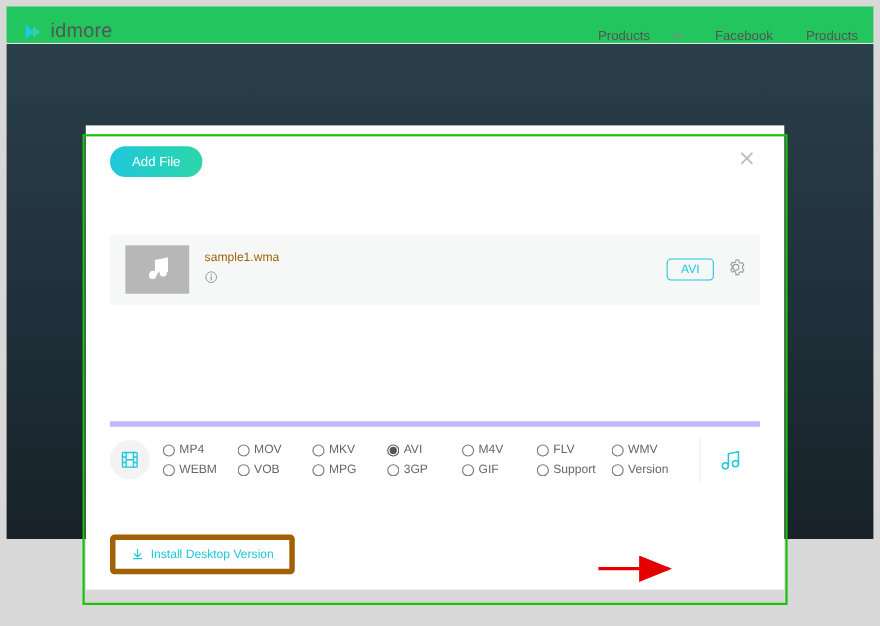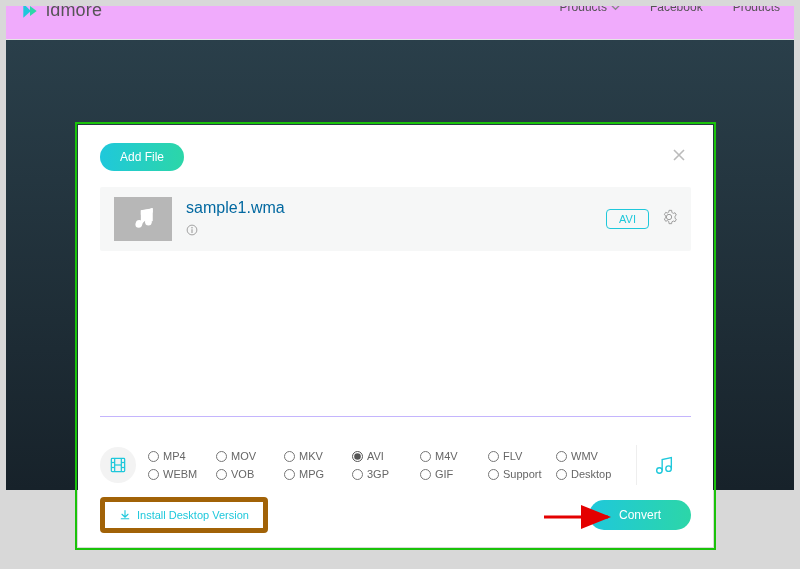--- a/index.html
+++ b/index.html
@@ -6,82 +6,83 @@
   body {
     width: 800px;
     height: 569px;
     font-family: -apple-system, BlinkMacSystemFont, "Segoe UI", Arial, sans-serif;
     background: #d8d8d8;
     position: relative;
     overflow: hidden;
   }
   .topbar {
     height: 40px;
-    background: #f0abfc;
+    background: #22c55e;
     border-bottom: 1px solid #e5e5e5;
     display: flex;
-    align-items: flex-start;
+    align-items: flex-end;
     padding: 0 20px;
     position: relative;
     z-index: 2;
   }
   .logo { display: flex; align-items: center; }
   .logo svg { margin-right: 6px; }
   .logo-text { font-size: 18px; font-weight: 500; color: #555; letter-spacing: 0.2px; }
   .navlinks { margin-left: auto; display: flex; gap: 30px; font-size: 12px; color: #555; align-items: center; }
-  .navlinks span { cursor: pointer; display:flex; align-items:center; gap:4px;}
+  .navlinks span { cursor: pointer; display:flex; align-items:center; gap:20px;}
   .hero {
     position:absolute; top:40px; left:0; right:0; height:450px;
     background: linear-gradient(180deg, #2a3f4a 0%, #17222a 100%);
     display:flex; justify-content:center; padding-top:50px;
   }
   .hero-title {
     display:flex; align-items:center; gap:12px;
     font-size:32px; font-weight:400; color:#25c3d5;
   }
   .hero-title svg{ flex:none;}
   .outer-border{
     position:absolute; left:75px; top:122px; width:641px; height:428px;
     border:2px solid #1ac20a; z-index:5; pointer-events:none;
   }
   .modal {
     position: absolute;
-    left: 78px; top: 125px;
+    left: 78px; top: 114px;
     width: 635px; height: 422px;
     background: #fff;
     z-index: 4;
     display: flex; flex-direction: column;
     padding: 18px 22px 14px;
+    gap: 36px;
   }
   .modal-head { display:flex; align-items:center; }
   .add-file-btn {
     background: linear-gradient(90deg, #1fc8db 0%, #2cd6a8 100%);
     color:#fff; border:none; font-size:12px; font-weight:500;
     padding: 7px 20px; border-radius: 999px; cursor:pointer;
   }
   .close-x { margin-left:auto; color:#aaa; cursor:pointer; padding:4px;}
   .file-row{
     margin-top:16px; background:#f6f7f7; border-radius:2px;
     display:flex; align-items:center; padding:10px 14px; gap:14px;
   }
   .thumb{
     width:58px; height:44px; background:#b7b7b7;
     display:flex; align-items:center; justify-content:center;
   }
   .file-info{ display:flex; flex-direction:column; gap:5px;}
-  .file-name{ font-size:16px; color:#0369a1; }
+  .file-name{ font-size:11px; color:#a16207; }
   .info-icon{ color:#888; }
   .file-actions{ margin-left:auto; display:flex; align-items:center; gap:12px;}
   .fmt-badge{
     border:1px solid #1fc8db; color:#1fc8db; font-size:11px;
     padding:3px 12px; border-radius:4px; cursor:pointer;
   }
   .gear{ color:#999; cursor:pointer;}
   .spacer{ flex:1; }
-  .formats-wrap{ border-top:1px solid #c4b5fd; padding-top:28px; display:flex; align-items:center; gap:12px;}
+  .formats-wrap{ border-top:5px solid #c4b5fd; padding-top:10px; display:flex; align-items:center; gap:12px;}
   .video-icon-circ{
     width:36px; height:36px; border-radius:50%; background:#f3f3f3;
     display:flex; align-items:center; justify-content:center; color:#1fc8db; flex:none;
   }
   .formats-grid{
     display:grid; grid-template-columns: repeat(7, 68px);
     row-gap:6px; font-size:11px; color:#666;
   }
   .fmt-opt{ display:flex; align-items:center; gap:4px; cursor:pointer;}
   .fmt-opt input{ margin:0; accent-color:#555; width:11px; height:11px;}
@@ -249,40 +250,39 @@
         <label class="fmt-opt">
           <input type="radio" name="fmt" style="">
           <span>GIF</span>
         </label>
         <label class="fmt-opt">
           <input type="radio" name="fmt" style="">
           <span>Support</span>
         </label>
         <label class="fmt-opt">
           <input type="radio" name="fmt" style="">
-          <span>Desktop</span>
+          <span>Version</span>
         </label>
       </div>
     <div class="audio-icon-col">
       <svg width="22" height="22" viewBox="0 0 24 24">
         <circle cx="7" cy="18" r="3" stroke="#1fc8db" stroke-width="1.5" fill="none"></circle>
         <circle cx="17" cy="16" r="3" stroke="#1fc8db" stroke-width="1.5" fill="none"></circle>
         <path d="M10 18 V6 L20 4 V16" stroke="#1fc8db" stroke-width="1.5" fill="none"></path>
       </svg>
     </div>
   </div>
 
   <div class="bottom-row">
     <button class="install-btn">
       <svg width="12" height="12" viewBox="0 0 16 16">
           <path d="M8 2 V10 M4 7 L8 11 L12 7 M3 13 H13" stroke="#1fc8db" stroke-width="1.5" fill="none" stroke-linecap="round"></path>
         </svg>
       <span>Install Desktop Version</span>
     </button>
-    <button class="convert-btn">Convert</button>
   </div>
 </div>
 
 <svg class="arrow-annot" width="80" height="24">
   <defs>
       <marker id="ah" markerWidth="10" markerHeight="8" refX="9" refY="4" orient="auto">
         <path d="M0 0 L10 4 L0 8 Z" fill="#e40000"></path>
       </marker>
     </defs>
   <line x1="4" y1="12" x2="68" y2="12" stroke="#e40000" stroke-width="3" marker-end="url(#ah)"></line>

